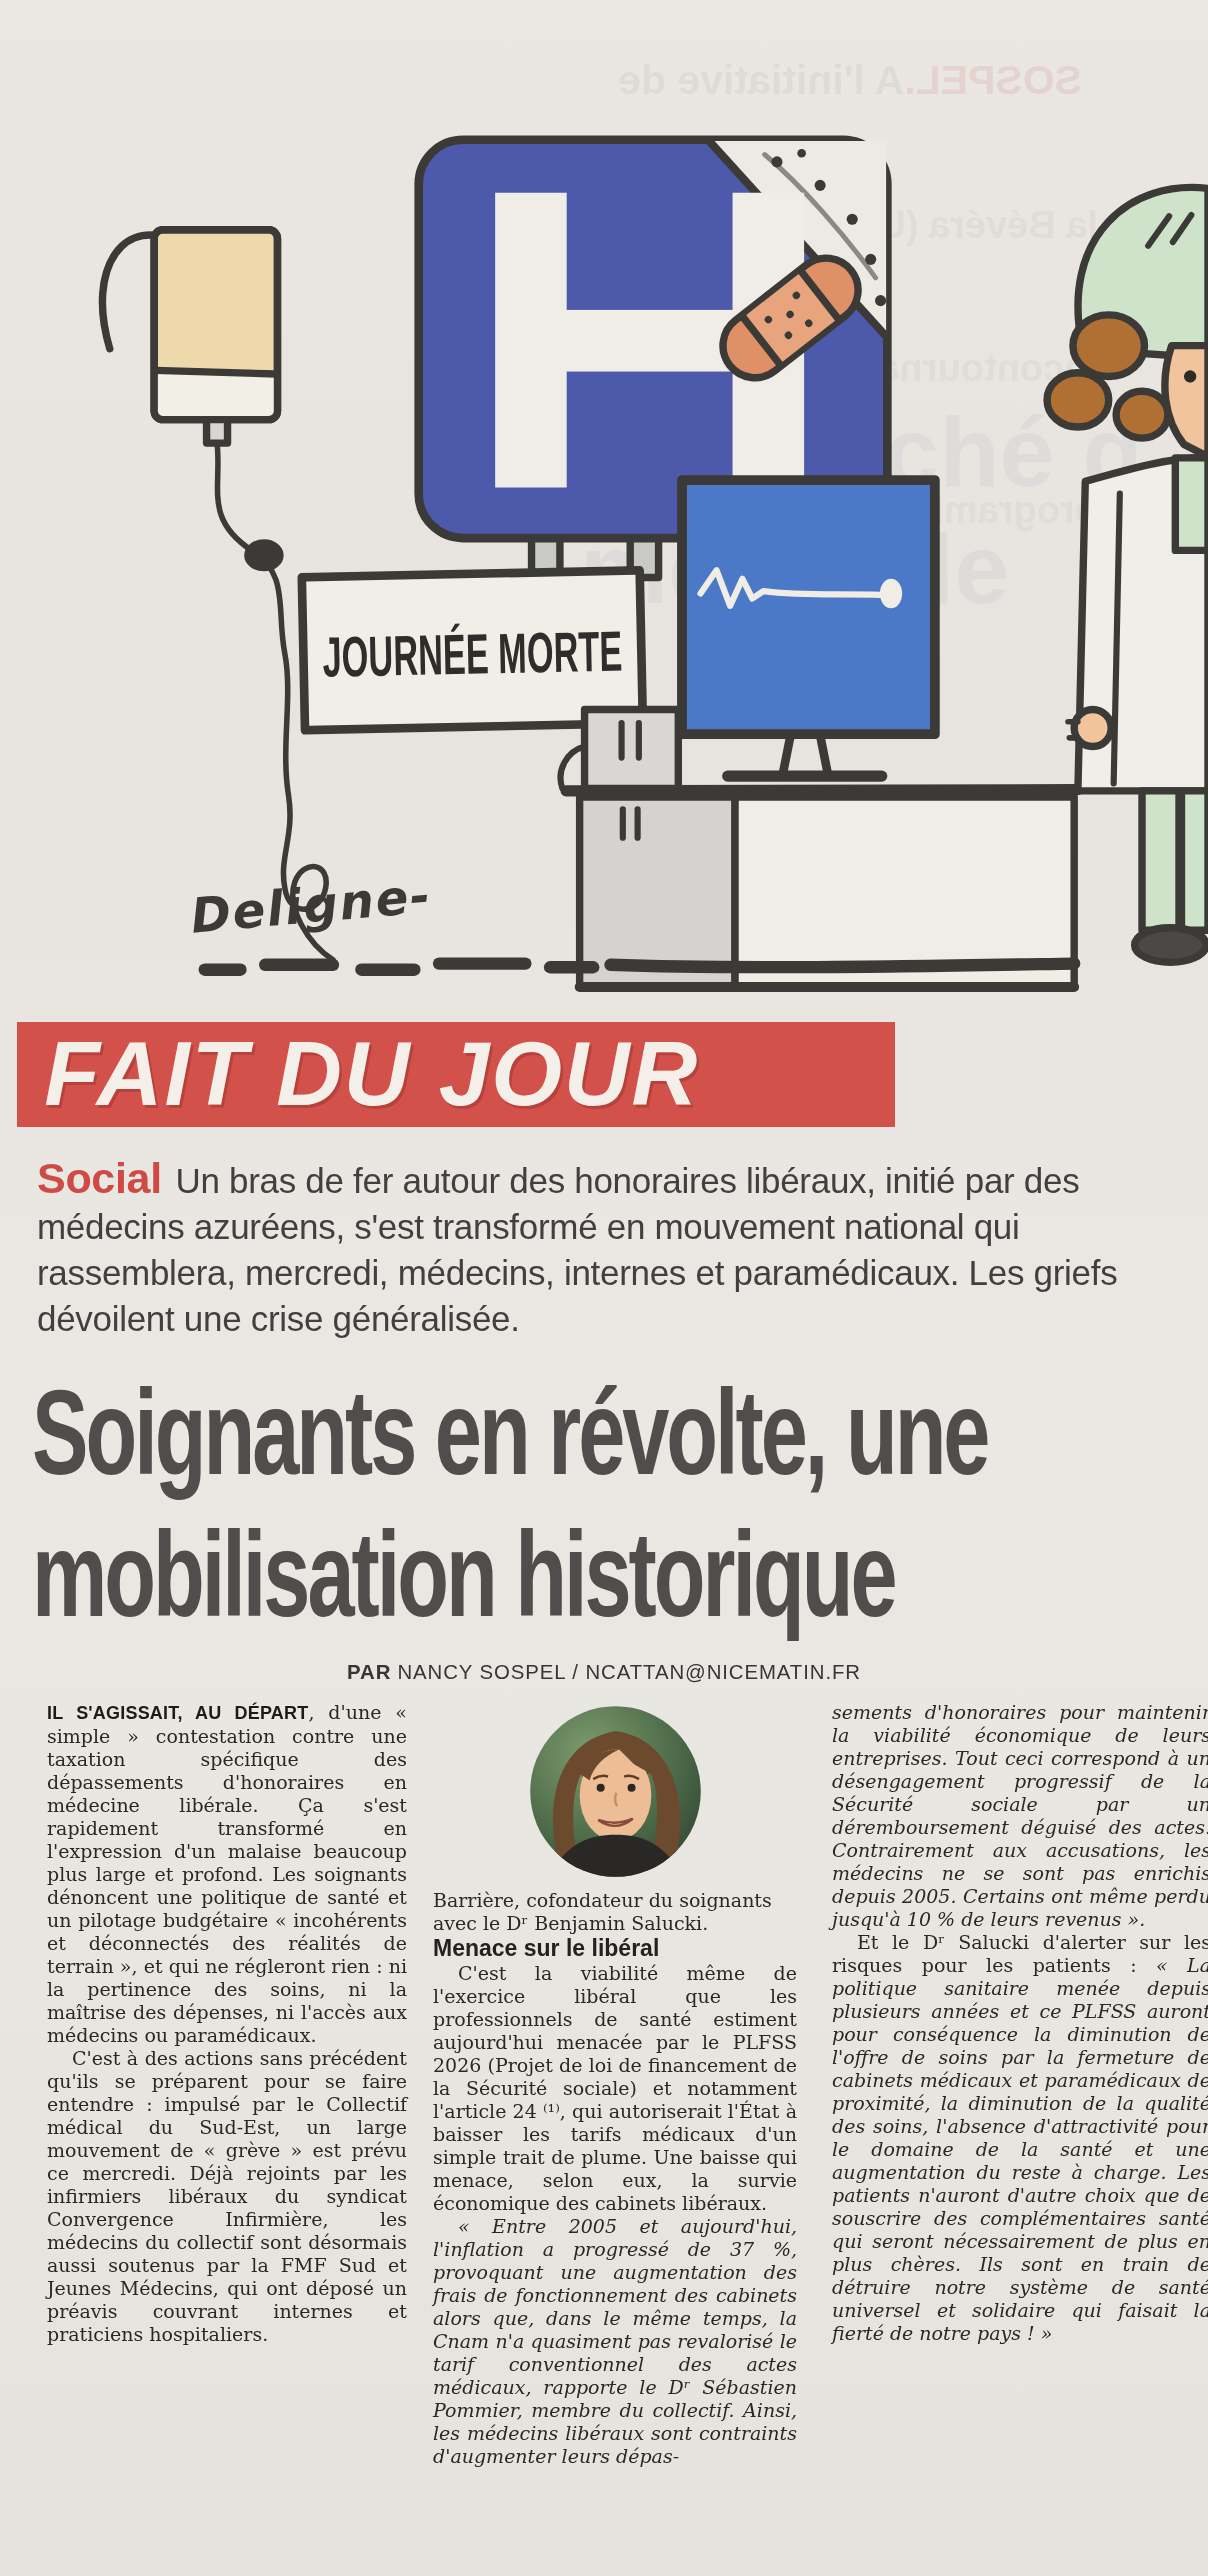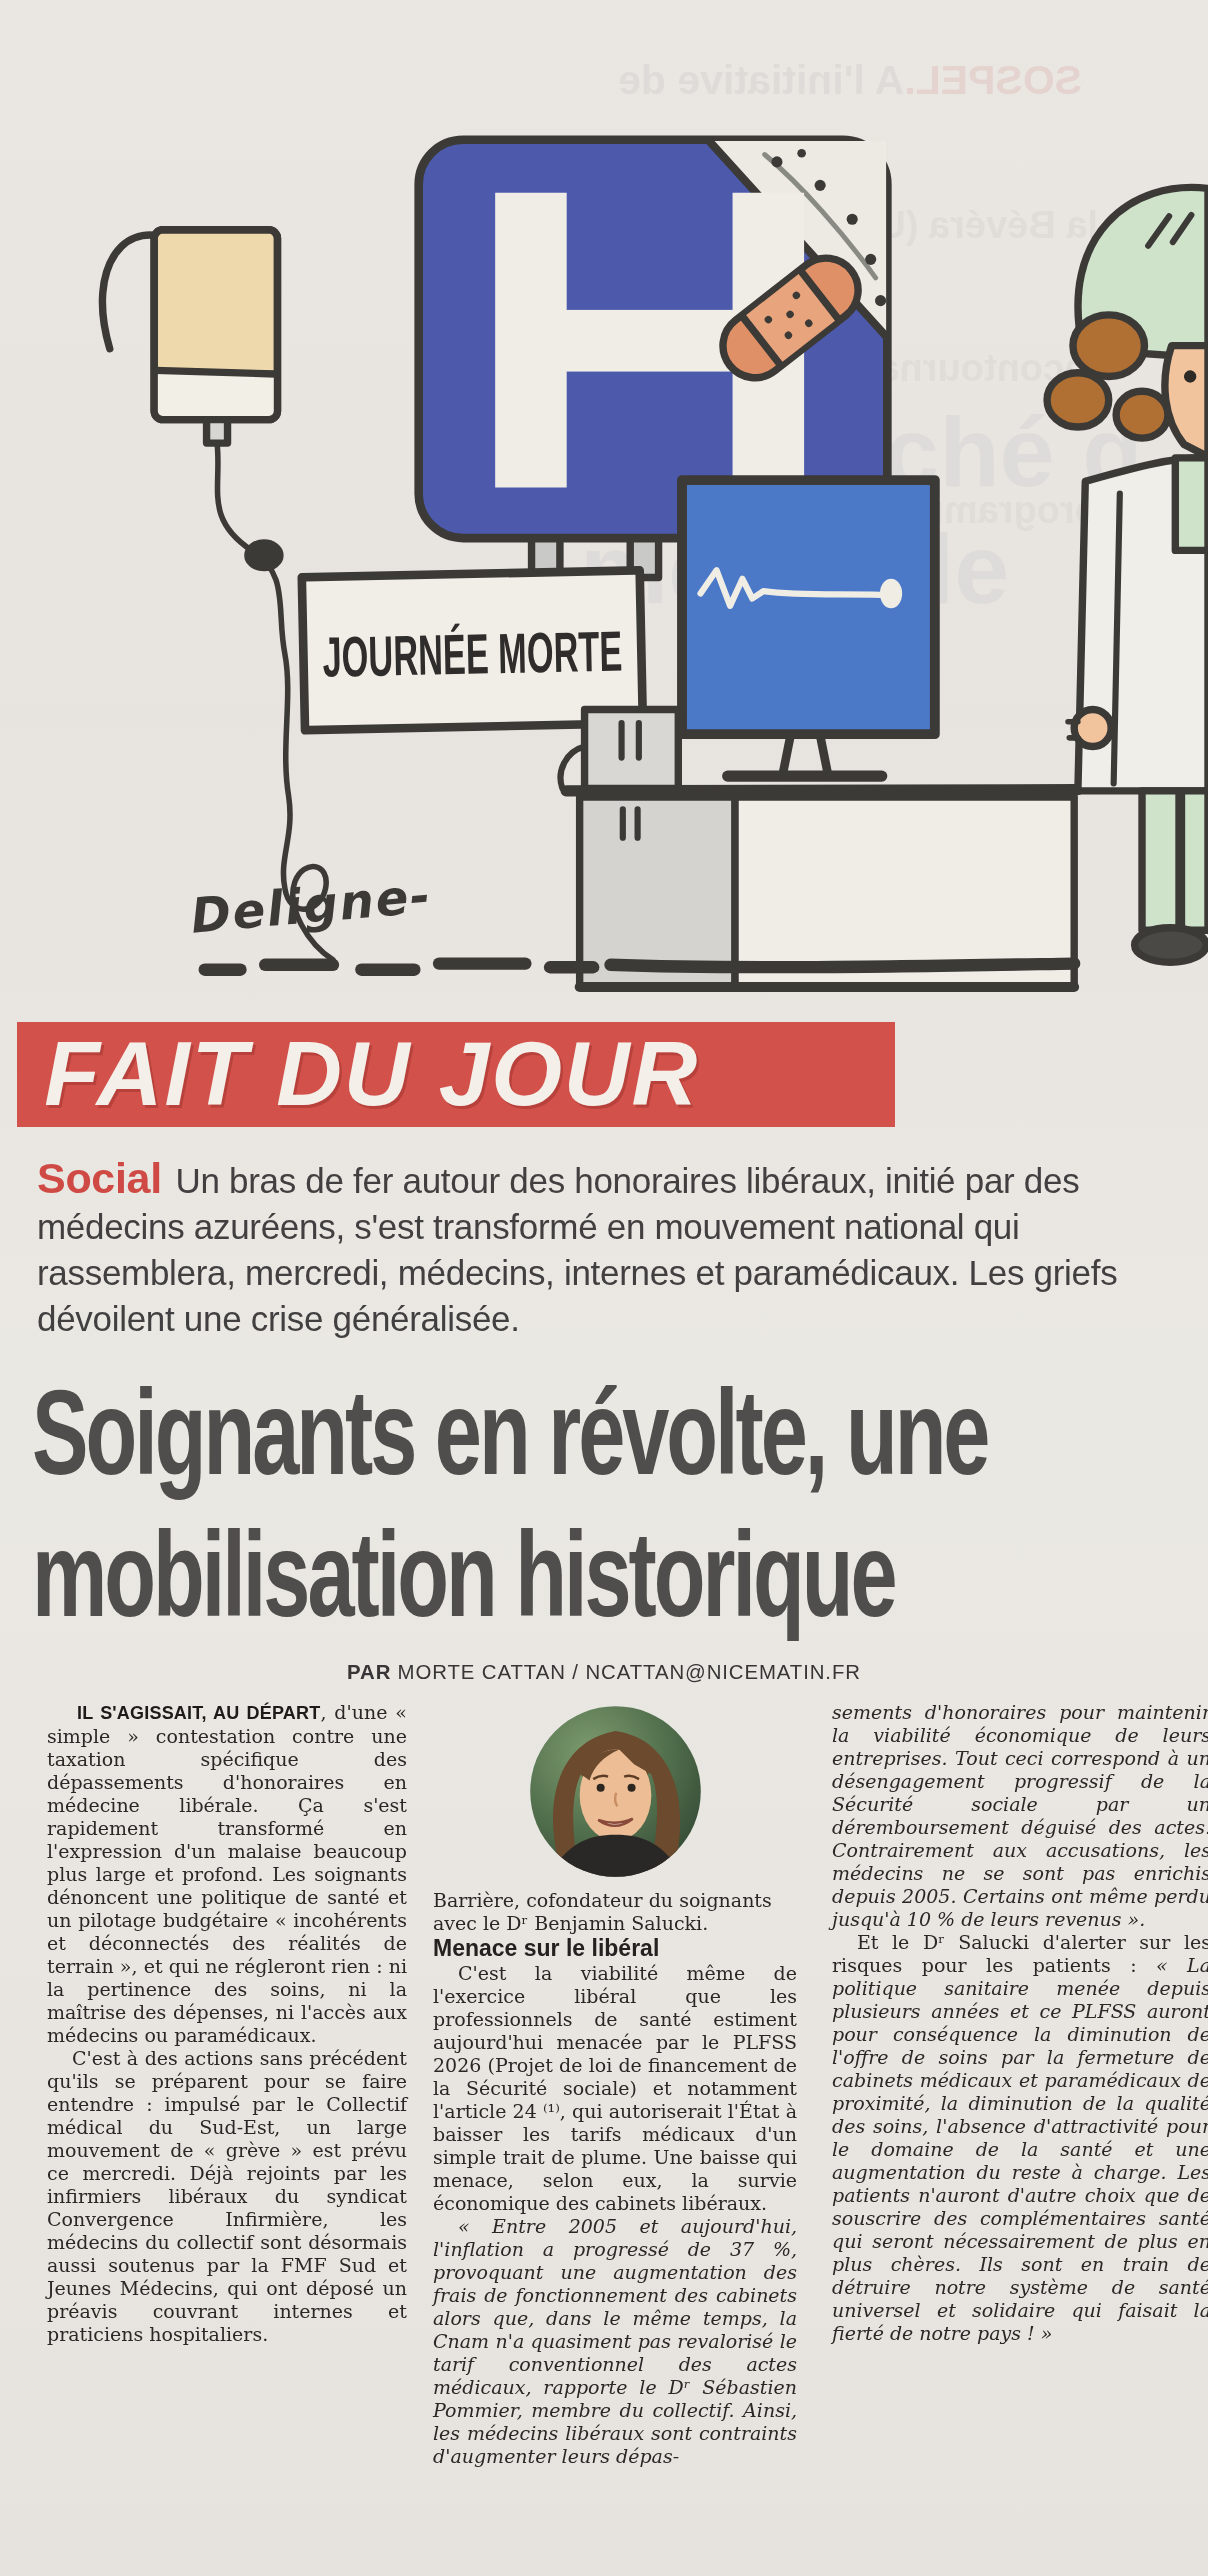--- a/index.html
+++ b/index.html
@@ -45,21 +45,21 @@
   .col{position:absolute;top:1701px;font-size:19px;line-height:23px;color:#2a2826;
        text-align:justify;}
   #col1{left:47px;width:360px;}
   #col2{left:433px;width:364px;}
   #col3{left:798px;width:379px;margin-left:34px;}
   .col p,.col h3{margin:0;}
   .indent{text-indent:25px;}
   .quote{font-style:italic;}
   .quote .roman{font-style:normal;}
   .lead .leadin{font-family:"Liberation Sans",sans-serif;font-weight:bold;font-size:18px;
-                letter-spacing:0.2px;color:#1d1b1a;margin-left:30px;}
+                letter-spacing:0.2px;color:#1d1b1a;}
   .subhead{font-family:"Liberation Sans",sans-serif;font-weight:bold;font-size:23px;
            line-height:27px;margin:10px 0 6.2px;color:#242220;text-align:left;}
   .caption{text-align:left;}
   .photo-wrap{width:173px;margin:3.7px auto 11px;}
   .photo-wrap svg{display:block;}
 </style>
 </head>
 <body>
 
 <div class="page">
@@ -195,21 +195,21 @@
   <div class="kicker">
     <span class="social">Social</span><span>Un bras de fer autour des honoraires libéraux, initié par des médecins azuréens, s'est transformé en mouvement national qui rassemblera, mercredi, médecins, internes et paramédicaux. Les griefs dévoilent une crise généralisée.</span>
   </div>
 
   <div class="headline">
     <div>Soignants en révolte, une</div>
     <div>mobilisation historique</div>
   </div>
 
   <div class="byline">
-    <b>PAR</b><span>MORTE CATTAN / NCATTAN@NICEMATIN.FR</span>
+    <b>PAR</b><span>NANCY SOSPEL / NCATTAN@NICEMATIN.FR</span>
   </div>
 
   <div id="col1" class="col">
       <p class="lead"><span class="leadin">IL S'AGISSAIT, AU DÉPART</span>, d'une « simple » contestation contre une taxation spécifique des dépassements d'honoraires en médecine libérale. Ça s'est rapidement transformé en l'expression d'un malaise beaucoup plus large et profond. Les soignants dénoncent une politique de santé et un pilotage budgétaire « incohérents et déconnectés des réalités de terrain », et qui ne régleront rien : ni la pertinence des soins, ni la maîtrise des dépenses, ni l'accès aux médecins ou paramédicaux.</p>
       <p class="para indent">C'est à des actions sans précédent qu'ils se préparent pour se faire entendre : impulsé par le Collectif médical du Sud-Est, un large mouvement de « grève » est prévu ce mercredi. Déjà rejoints par les infirmiers libéraux du syndicat Convergence Infirmière, les médecins du collectif sont désormais aussi soutenus par la FMF Sud et Jeunes Médecins, qui ont déposé un préavis couvrant internes et praticiens hospitaliers.</p>
     </div>
   <div id="col2" class="col">
       <div class="photo-wrap">
     <svg width="173" height="173" viewBox="0 0 280 280">
       <defs>

